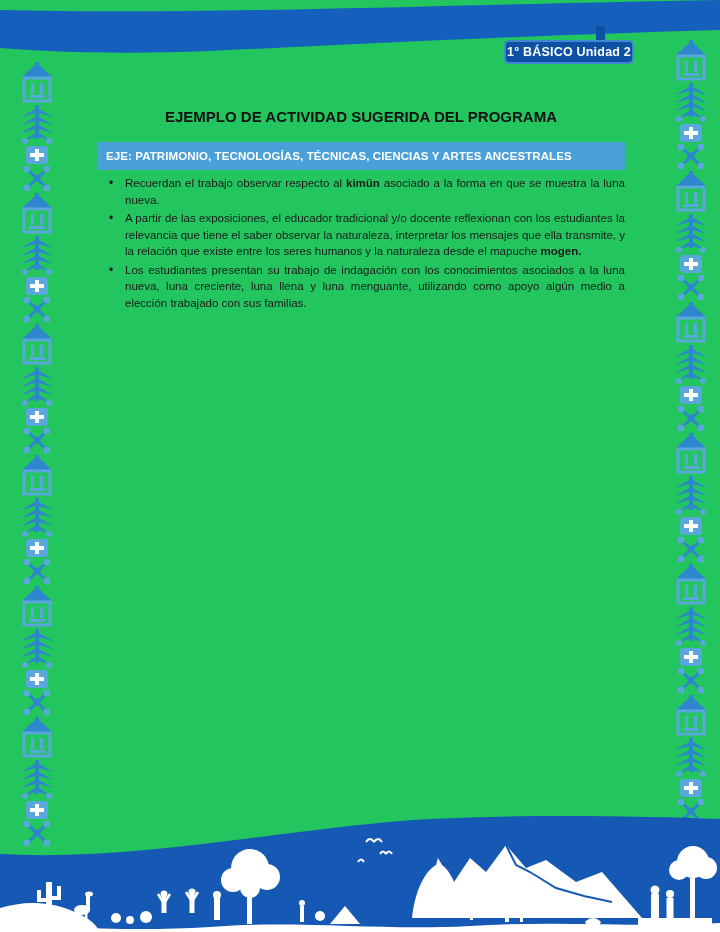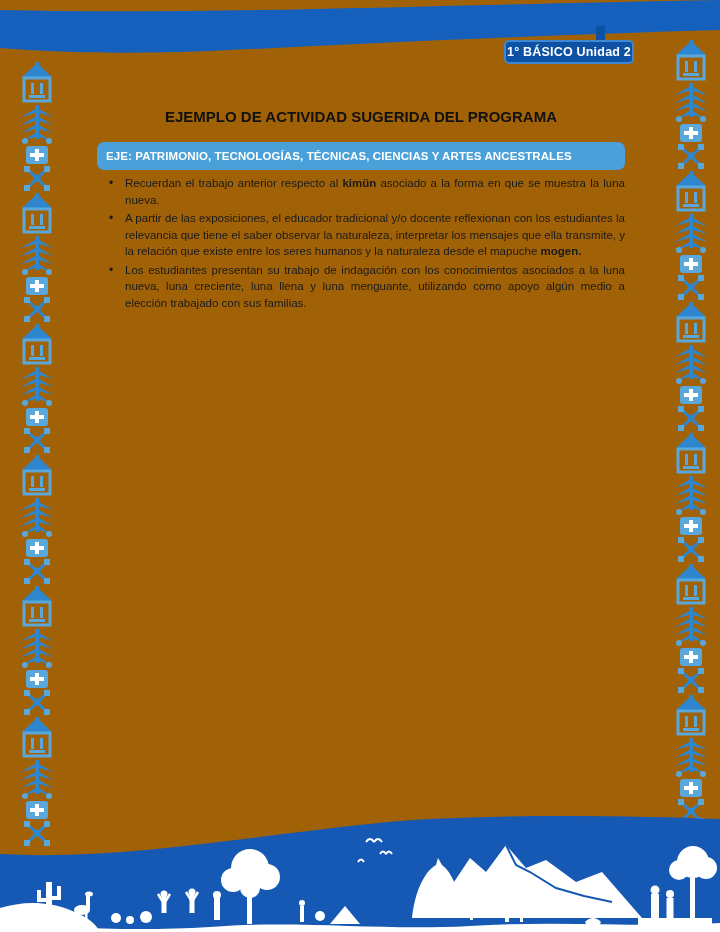--- a/index.html
+++ b/index.html
@@ -4,21 +4,21 @@
 <style>
   * { margin:0; padding:0; box-sizing:border-box; }
   html,body { width:720px; height:932px; }
   body {
     font-family:"Liberation Sans", sans-serif;
     background:#ffffff;
     position:relative;
     overflow:hidden;
     color:#1a1a1a;
   }
-  .page { position:absolute; inset:0; width:720px; height:932px; background:#a16207; }
+  .page { position:absolute; inset:0; width:720px; height:932px; background:#22c55e; }
 
   
   .top-band { position:absolute; top:0; left:0; width:720px; height:60px; }
   .unit-badge {
     position:absolute; top:40px; left:504px; width:130px; height:24px;
     background:#0d51a5; border:2px solid #3f87d0; border-radius:5px;
     color:#ffffff; font-size:12.5px; font-weight:bold;
     display:flex; align-items:center; justify-content:center;
     letter-spacing:.2px;
   }
@@ -33,21 +33,20 @@
   .content { position:absolute; left:97px; top:0; width:528px; }
   .page-title {
     margin-top:108px; text-align:center;
     font-size:15px; font-weight:bold; color:#111;
   }
   .eje-banner {
     margin-top:17px; height:28px; background:#4aa0d8;
     color:#ffffff; font-size:11.5px; font-weight:bold;
     display:flex; align-items:center; padding-left:9px;
     letter-spacing:.1px;
-    border-radius:7px;
   }
   .activity-line { margin-top:42px; margin-left:10px; font-size:11.5px; }
   .examples-label { margin-top:26px; margin-left:3px; font-size:11.5px; }
   .bullet-list { margin-top:5px; list-style:none; }
   .bullet-list li {
     position:relative; margin-left:28px; margin-bottom:2px;
     font-size:11.5px; line-height:16.5px; text-align:justify;
   }
   .bullet-list li::before {
     content:"•"; position:absolute; left:-16px; top:0; font-size:12px;
@@ -129,21 +128,21 @@
   <div class="content">
     <h1 class="page-title">EJEMPLO DE ACTIVIDAD SUGERIDA DEL PROGRAMA</h1>
 
     <div class="eje-banner">
       <span>EJE: PATRIMONIO, TECNOLOGÍAS, TÉCNICAS, CIENCIAS Y ARTES ANCESTRALES</span>
     </div>
 
 
 
     <ul class="bullet-list">
-      <li><span>Recuerdan el trabajo anterior respecto al </span><b>kimün</b><span> asociado a la forma en que se muestra la luna nueva.</span></li>
+      <li><span>Recuerdan el trabajo observar respecto al </span><b>kimün</b><span> asociado a la forma en que se muestra la luna nueva.</span></li>
       <li><span>A partir de las exposiciones, el educador tradicional y/o docente reflexionan con los estudiantes la relevancia que tiene el saber observar la naturaleza, interpretar los mensajes que ella transmite, y la relación que existe entre los seres humanos y la naturaleza desde el mapuche </span><b>mogen.</b></li>
       <li><span>Los estudiantes presentan su trabajo de indagación con los conocimientos asociados a la luna nueva, luna creciente, luna llena y luna menguante, utilizando como apoyo algún medio a elección trabajado con sus familias.</span></li>
     </ul>
   </div>
 
   <svg class="footer-art" viewBox="0 0 720 122" preserveAspectRatio="none">
 
     <path d="M0,44 C140,52 300,16 430,9 C530,4 640,6 720,9 L720,122 L0,122 Z" fill="#1659b5"></path>
 
     <g fill="#ffffff">

